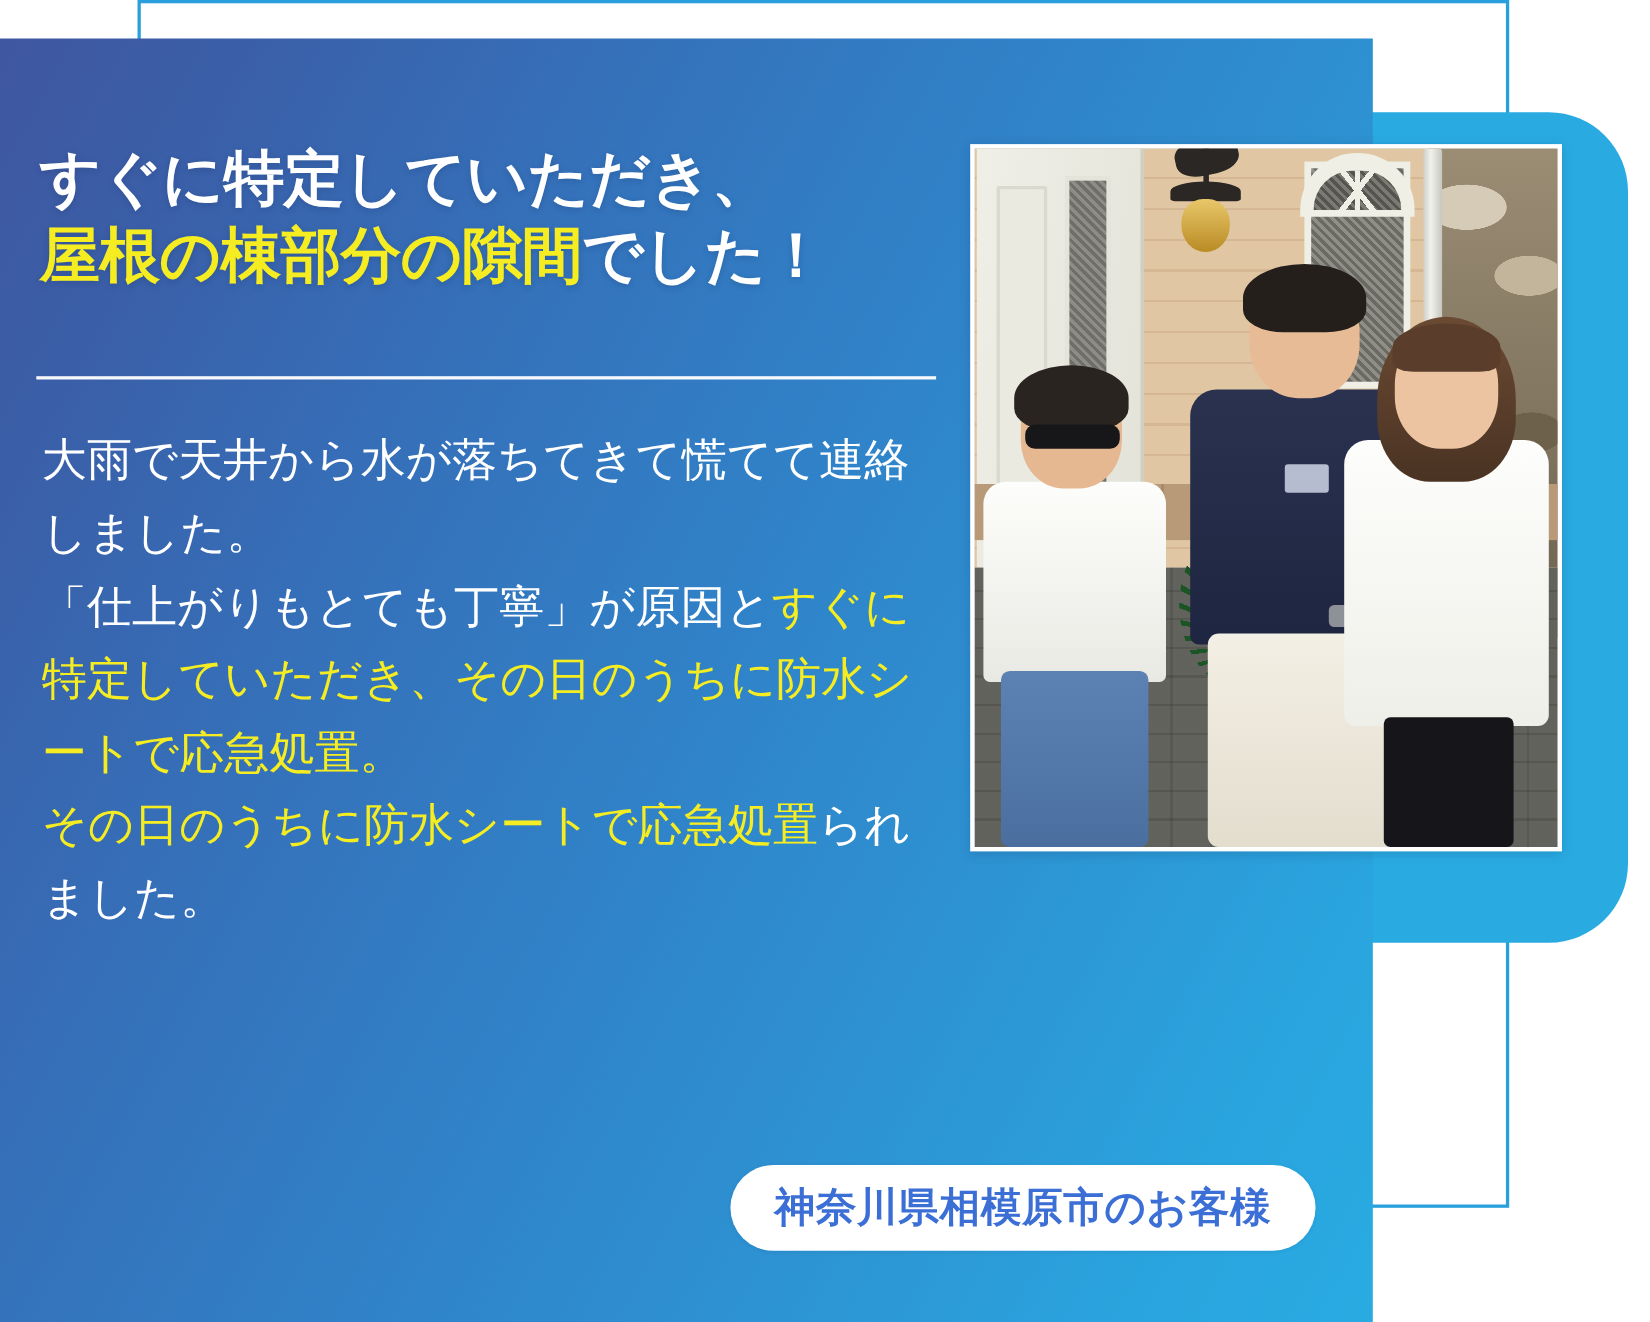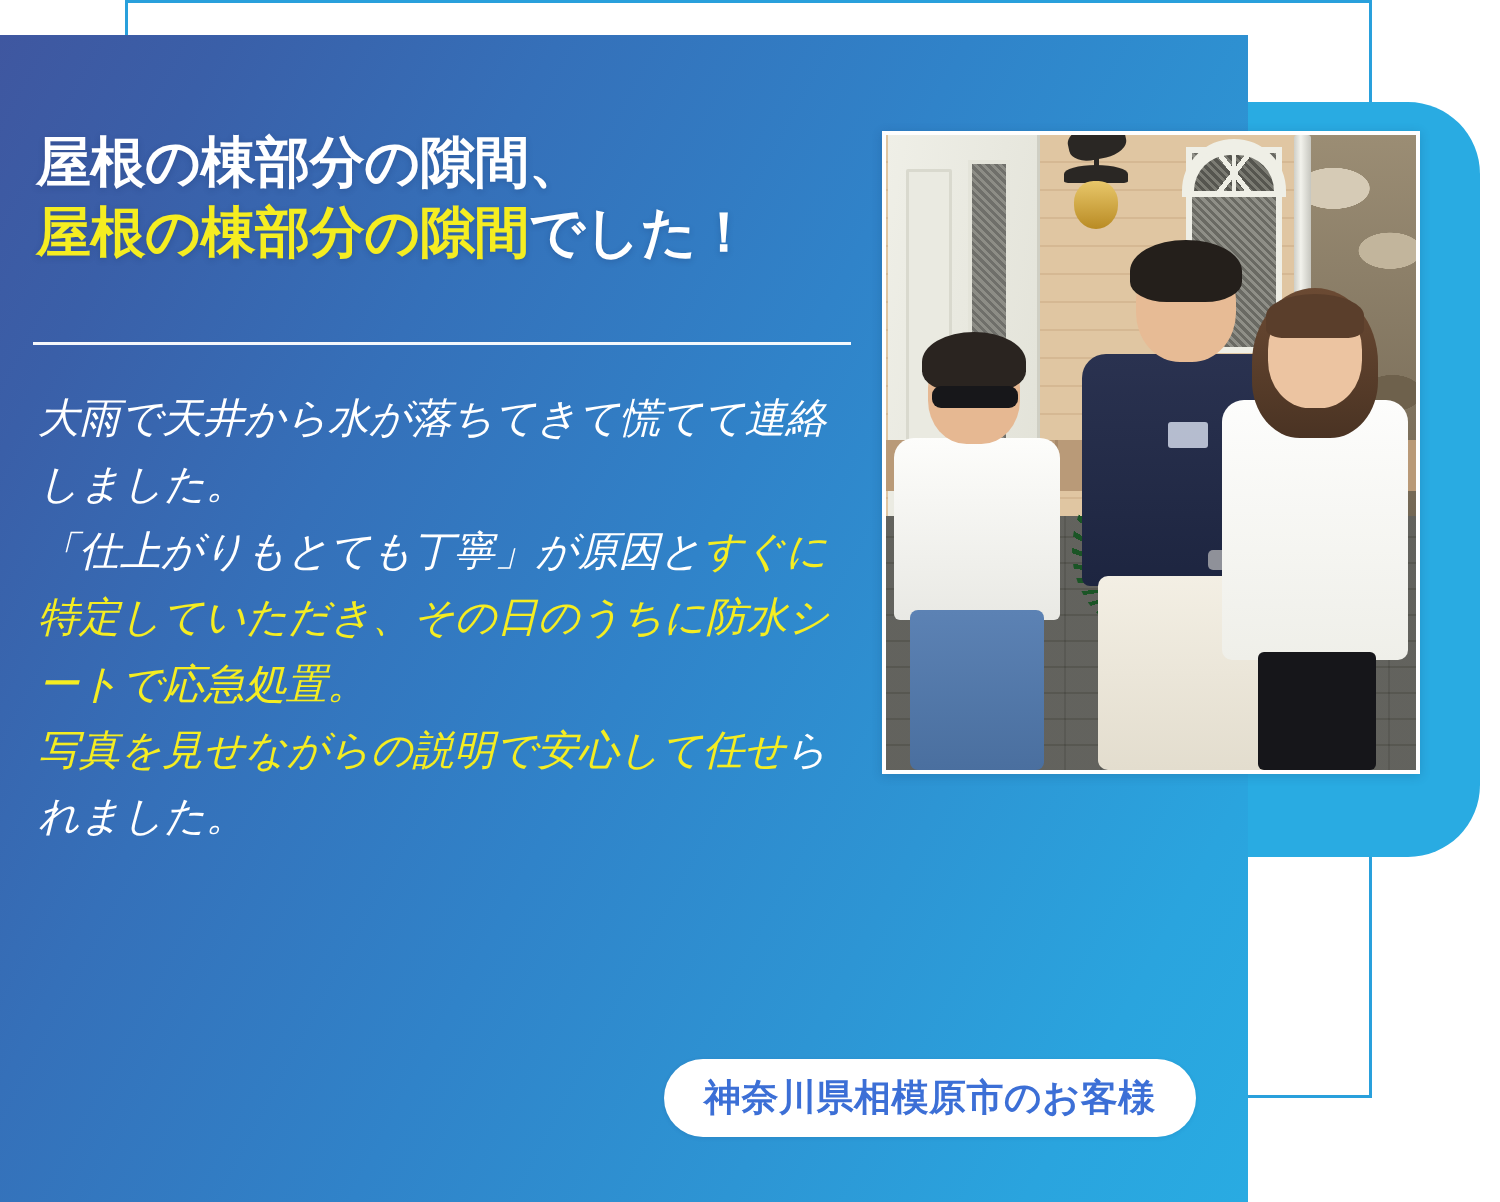--- a/index.html
+++ b/index.html
@@ -82,21 +82,21 @@
     position: absolute;
     left: 38px; top: 350px;
     width: 820px;
     font-size: 41px;
     font-weight: 500;
     line-height: 1.62;
     color: #ffffff;
     letter-spacing: 0px;
   }
   .body-copy .hl-yellow { color: #F5ED21; }
-  .body-copy p { margin: 0; font-style: italic; }
+  .body-copy p { margin: 0; }
 
   
   .photo-wrap {
     position: absolute;
     left: 882px; top: 131px;
     width: 538px; height: 643px;
     background: #ffffff;
     padding: 4px;
     z-index: 6;
     box-shadow: 0 2px 10px rgba(10,40,80,0.18);
@@ -299,35 +299,35 @@
 
 <div id="stage">
 
   <div class="outline-frame"></div>
 
   <div class="blue-block"></div>
 
   <div class="card">
 
     <div class="headline">
-      <span>屋根の棟部分の隙間、</span><br>
+      <span>すぐに特定していただき、</span><br>
       <span class="hl-yellow">屋根の棟部分の隙間</span><span>でした！</span>
     </div>
 
     <div class="divider"></div>
 
     <div class="body-copy">
       <p>
         <span>大雨で天井から水が落ちてきて慌てて連絡しました。</span>
       </p>
       <p>
         <span>「仕上がりもとても丁寧」が原因と</span><span class="hl-yellow">すぐに特定していただき、その日のうちに防水シートで応急処置。</span>
       </p>
       <p>
-        <span class="hl-yellow">写真を見せながらの説明で安心して任せ</span><span>られました。</span>
+        <span class="hl-yellow">その日のうちに防水シートで応急処置</span><span>られました。</span>
       </p>
     </div>
 
   </div>
 
   <div class="photo-wrap">
     <div class="photo">
       <div class="ph-sky"></div>
       <div class="ph-wall"></div>
       <div class="ph-stone"></div>

